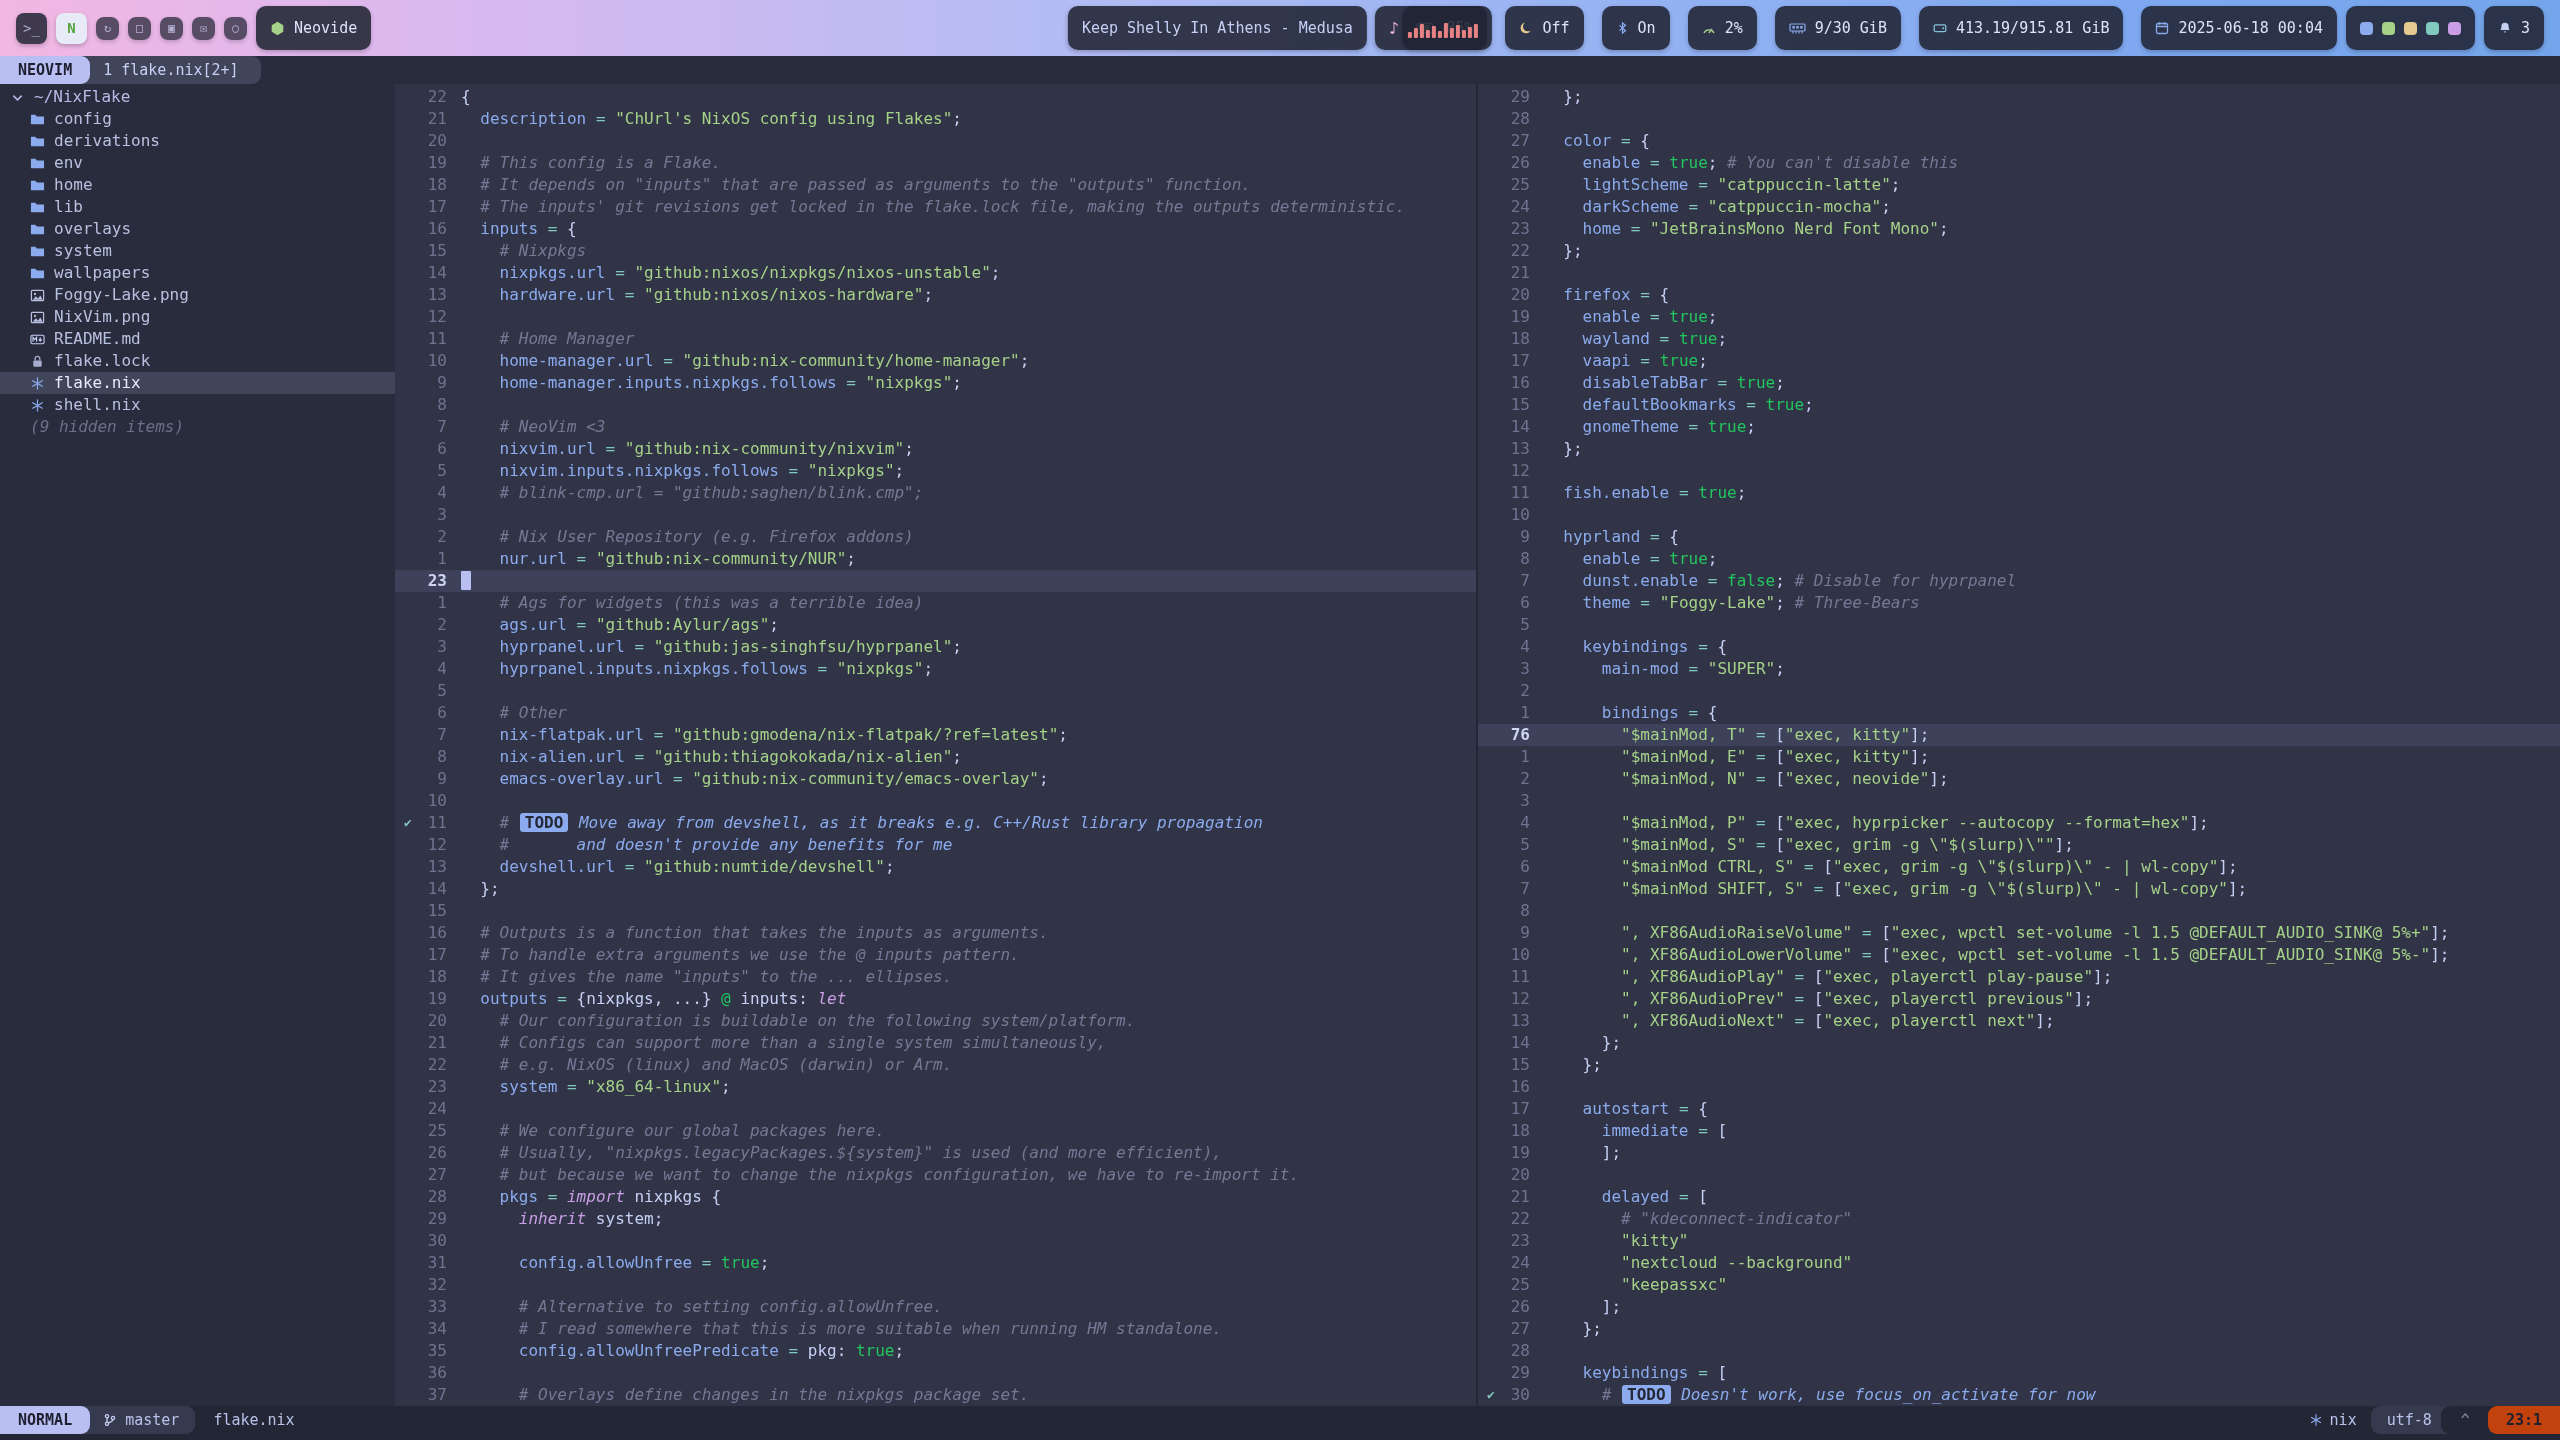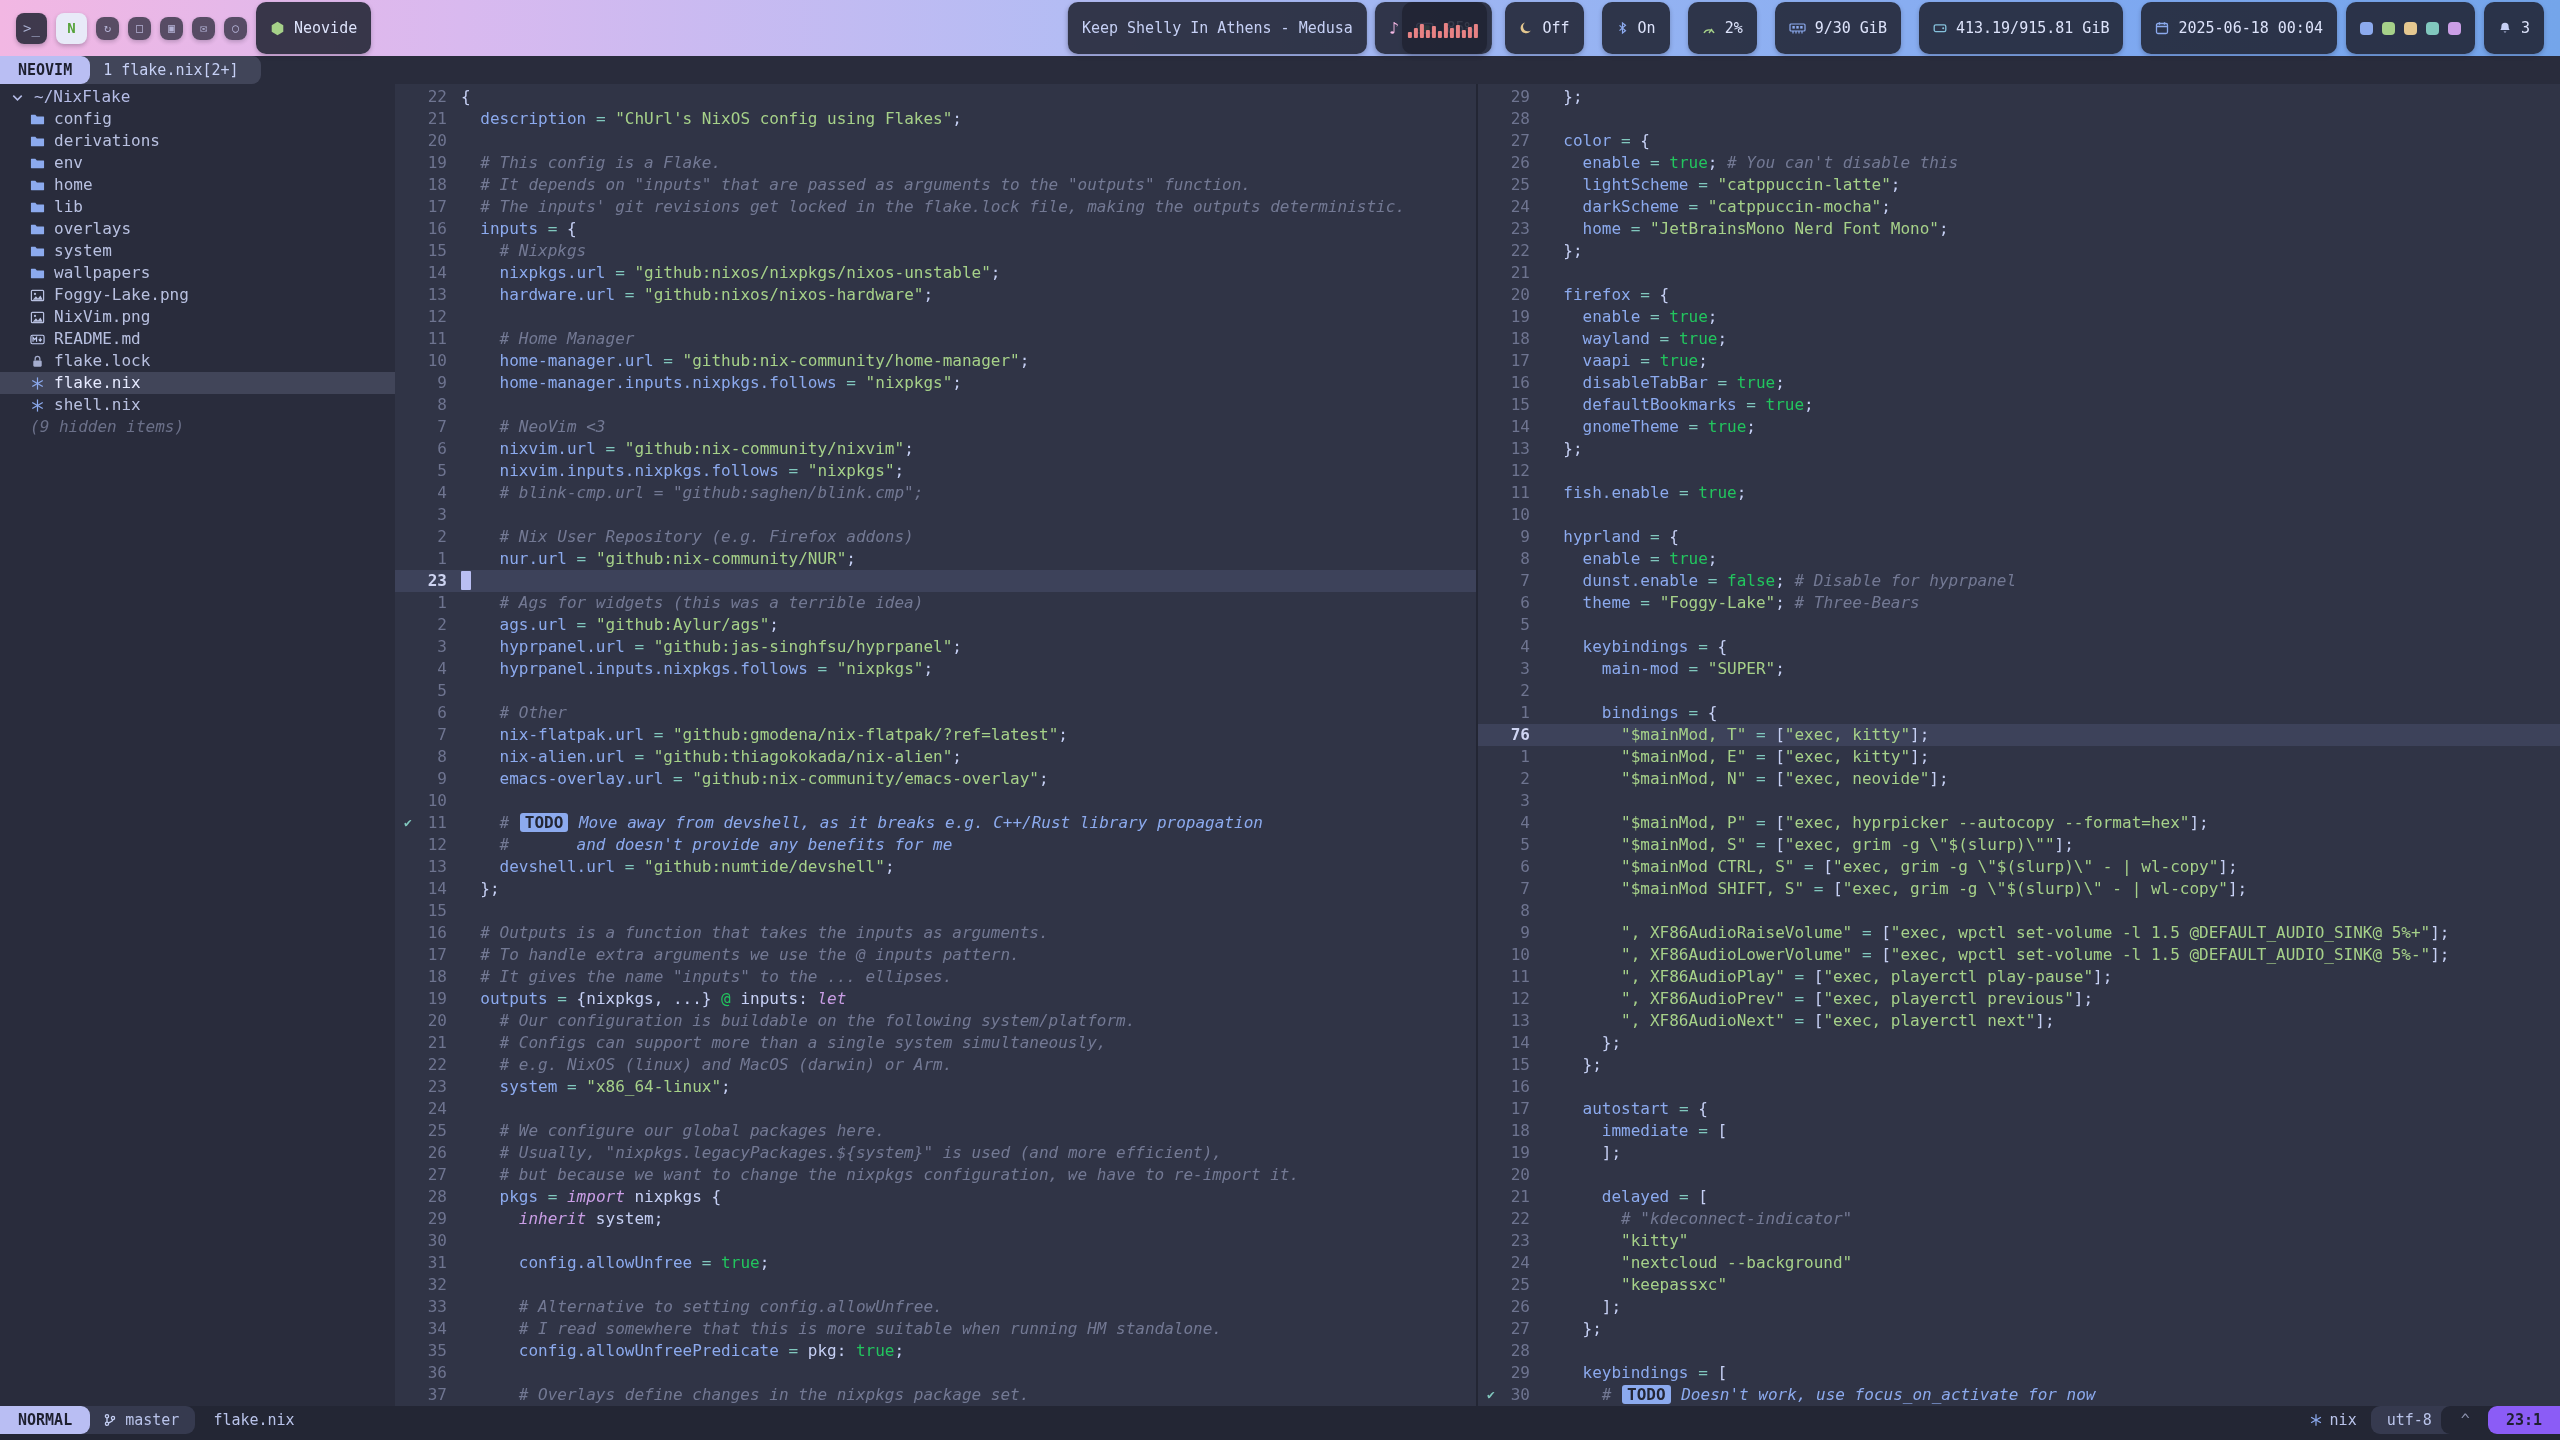--- a/index.html
+++ b/index.html
@@ -7,21 +7,21 @@
   html,body{width:2560px;height:1440px;overflow:hidden;background:#232634;
     font-family:"DejaVu Sans Mono",monospace;}
   #screen{width:2560px;height:1440px;display:flex;flex-direction:column;position:relative}
 
   
   #topbar{height:56px;flex:none;display:flex;align-items:center;padding:0 16px;position:relative;
     background:linear-gradient(90deg,#f2b7e3 0%,#d9b9ef 18%,#b3bcf4 42%,#93b2f2 65%,#7da8f0 84%,#74a5ea 100%);}
   .tb-left{display:flex;align-items:center;gap:9px}
   .tb-center{position:absolute;left:50%;transform:translateX(-50%);display:flex;gap:8px;align-items:center}
   .tb-right{margin-left:auto;display:flex;align-items:center;gap:9px}
-  .pill{display:flex;align-items:center;gap:9px;height:52px;padding:0 14px;border-radius:10px;
+  .pill{display:flex;align-items:center;gap:9px;height:44px;padding:0 14px;border-radius:10px;
     background:rgba(32,35,50,.88);color:#c6d0f5;font-size:15px;box-shadow:0 2px 4px rgba(20,20,35,.25)}
   .pill .val{color:#dde3fb}
   .ws-btn{display:flex;align-items:center;justify-content:center;border-radius:8px;cursor:default;
     background:rgba(32,35,50,.85);color:#aab1d2;box-shadow:0 2px 4px rgba(20,20,35,.25)}
   .ws-btn.main{width:31px;height:31px;font-size:14px}
   .ws-btn.small{width:23px;height:23px;font-size:12px;opacity:.85}
   .ws-btn.active{background:#e8eaf8;color:#57a33b;font-weight:bold}
   .nv-icon,.mod-icon{display:flex;align-items:center}
   .mod-icon svg{display:block}
   .note-icon{color:#f4b8e4;font-size:17px}
@@ -69,21 +69,21 @@
   #statusline{height:28px;flex:none;background:#232634;display:flex;align-items:stretch;
     font-size:15px;line-height:28px;color:#b9c3ea}
   .sl-mode{background:#b9bef3;color:#1e2030;font-weight:bold;padding:0 18px;border-radius:0 9px 9px 0;z-index:2}
   .sl-branch{background:#363a4f;display:flex;align-items:center;gap:8px;padding:0 16px 0 22px;
     border-radius:0 9px 9px 0;margin-left:-9px;z-index:1}
   .sl-file{padding:0 18px}
   .sl-right{margin-left:auto;display:flex;align-items:flex-start}
   .sl-lang{display:flex;align-items:center;gap:7px;padding:0 14px}
   .sl-enc{background:#363a4f;padding:0 18px 0 16px;border-radius:9px 0 0 9px;margin-right:-9px;z-index:1}
   .sl-os{padding:0 14px 0 20px;color:#8a90ab;z-index:2;background:#232634;border-radius:9px 0 0 9px}
-  .sl-pos{background:#8b5cf6;color:#1e2030;font-weight:bold;padding:0 18px;border-radius:9px 0 0 9px;margin-left:4px}
+  .sl-pos{background:#c2410c;color:#1e2030;font-weight:bold;padding:0 18px;border-radius:9px 0 0 9px;margin-left:4px}
   #cmdline{height:6px;flex:none;background:#232634}
 </style>
 </head>
 <body>
 
 <div id="screen">
 
   <header id="topbar">
     <div class="tb-left">
       <div id="workspaces" style="display:flex;align-items:center;gap:9px">

